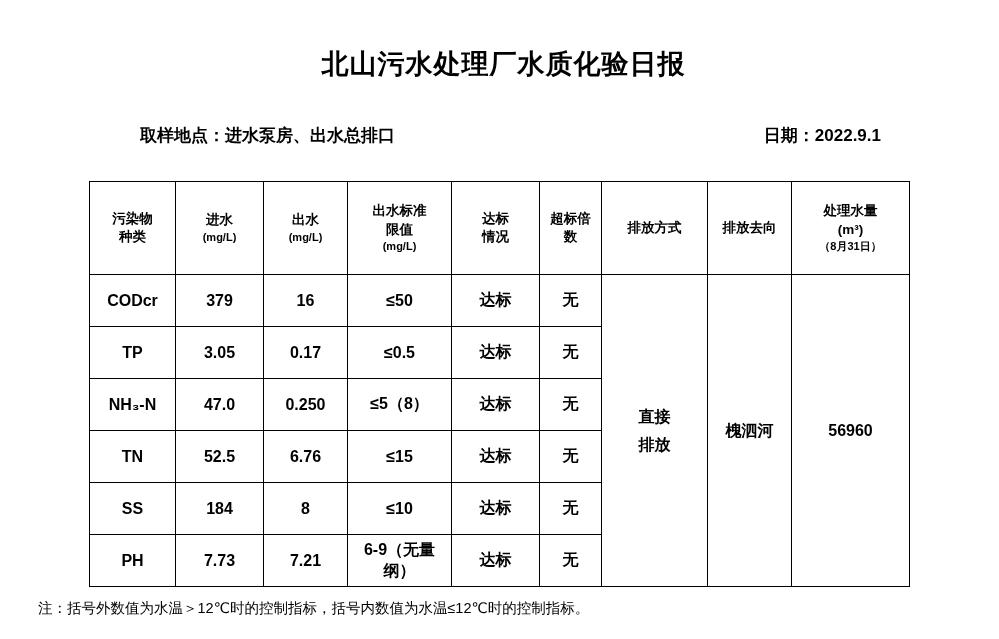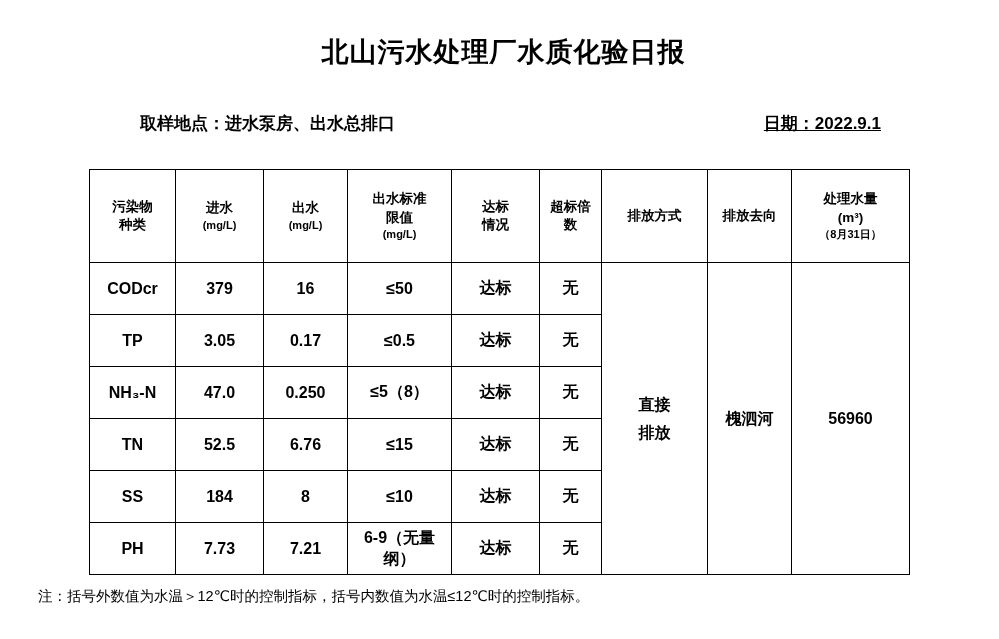--- a/index.html
+++ b/index.html
@@ -19,41 +19,40 @@
     width: 999px;
     height: 639px;
     box-sizing: border-box;
   }
   .doc-title {
     text-align: center;
     font-family: "Liberation Sans", "DejaVu Sans", sans-serif;
     font-weight: bold;
     font-size: 27px;
     letter-spacing: 1px;
-    margin-top: 34px;
+    margin-top: 46px;
     padding-left: 8px;
   }
   .meta-row {
     position: relative;
     margin-top: 42px;
     padding: 0 118px 0 140px;
     font-family: "Liberation Sans", "DejaVu Sans", sans-serif;
     font-size: 17px;
     font-weight: bold;
     display: flex;
     justify-content: space-between;
     align-items: baseline;
     gap: 44px;
   }
   .meta-left {
     white-space: nowrap;
   }
   .meta-right {
     white-space: nowrap;
-    text-decoration: underline;
   }
   table.report {
     border-collapse: collapse;
     margin: 34px auto 0 auto;
     width: 780px;
     table-layout: fixed;
   }
   table.report td, table.report th {
     border: 1px solid #000000;
     text-align: center;

